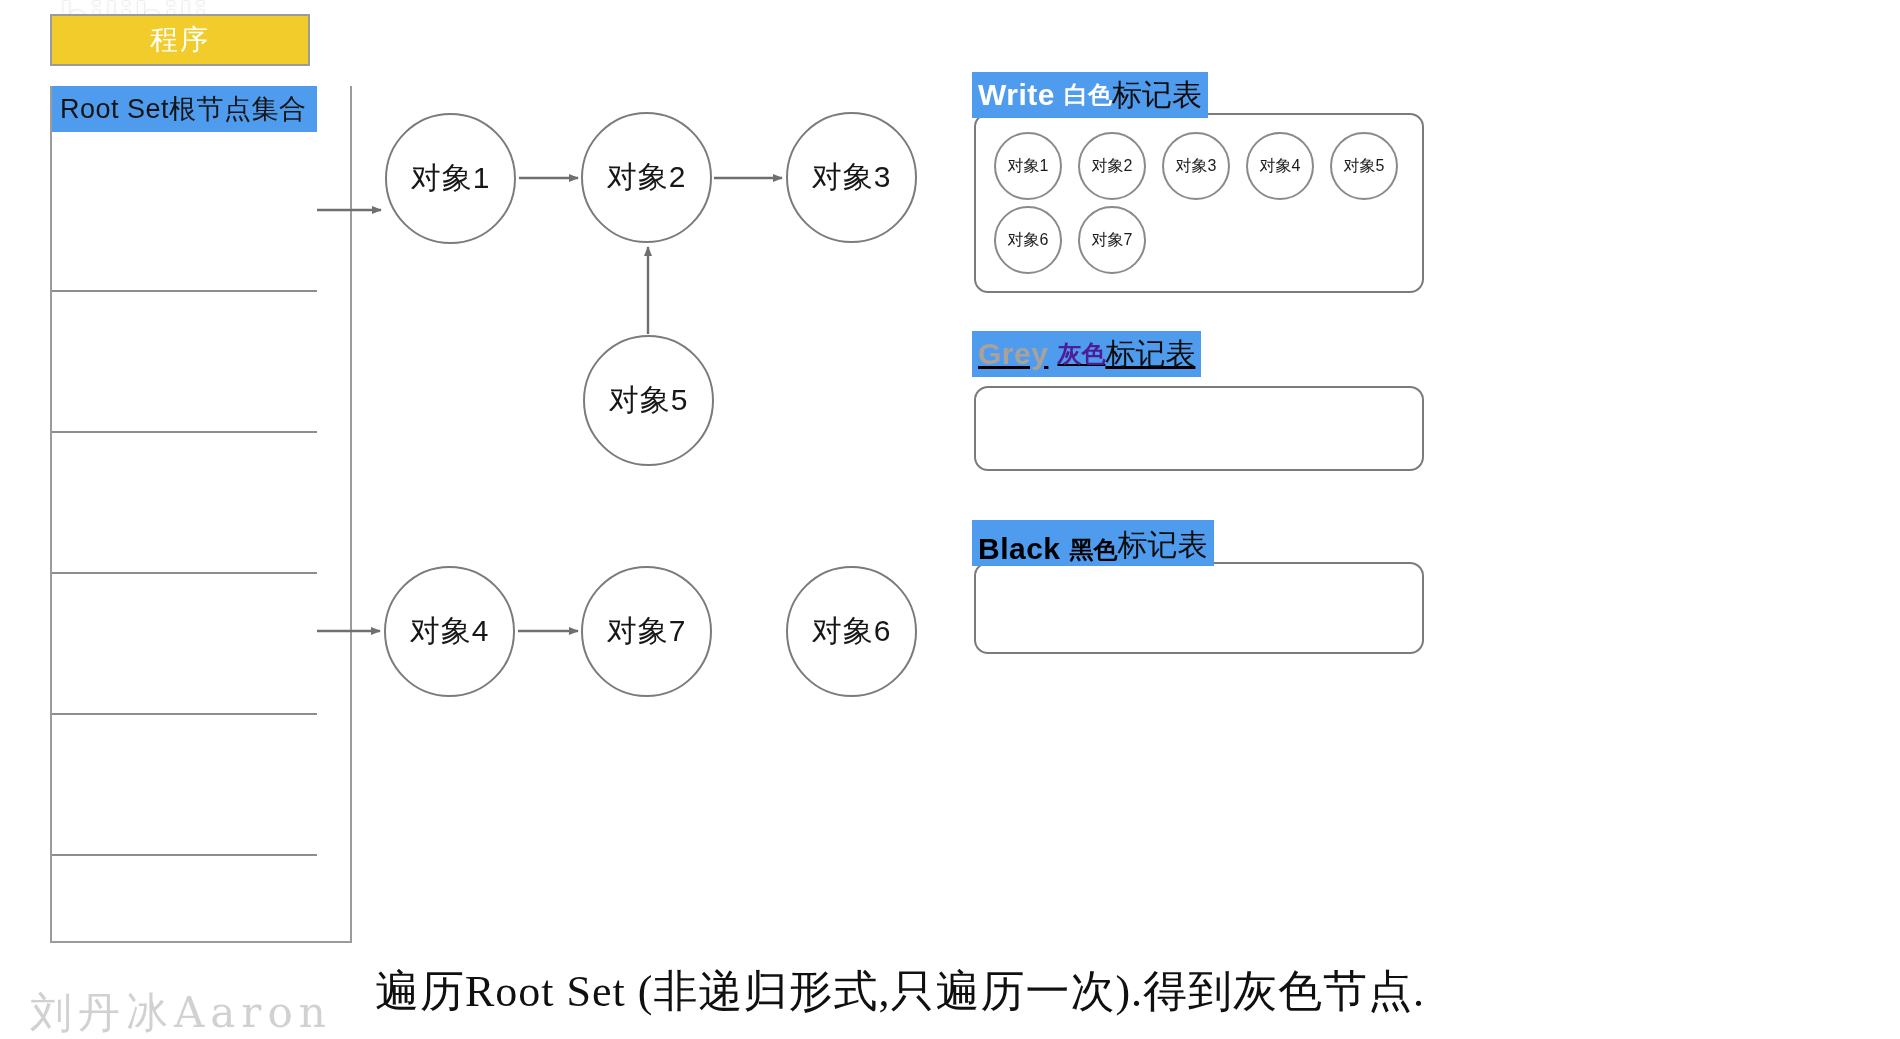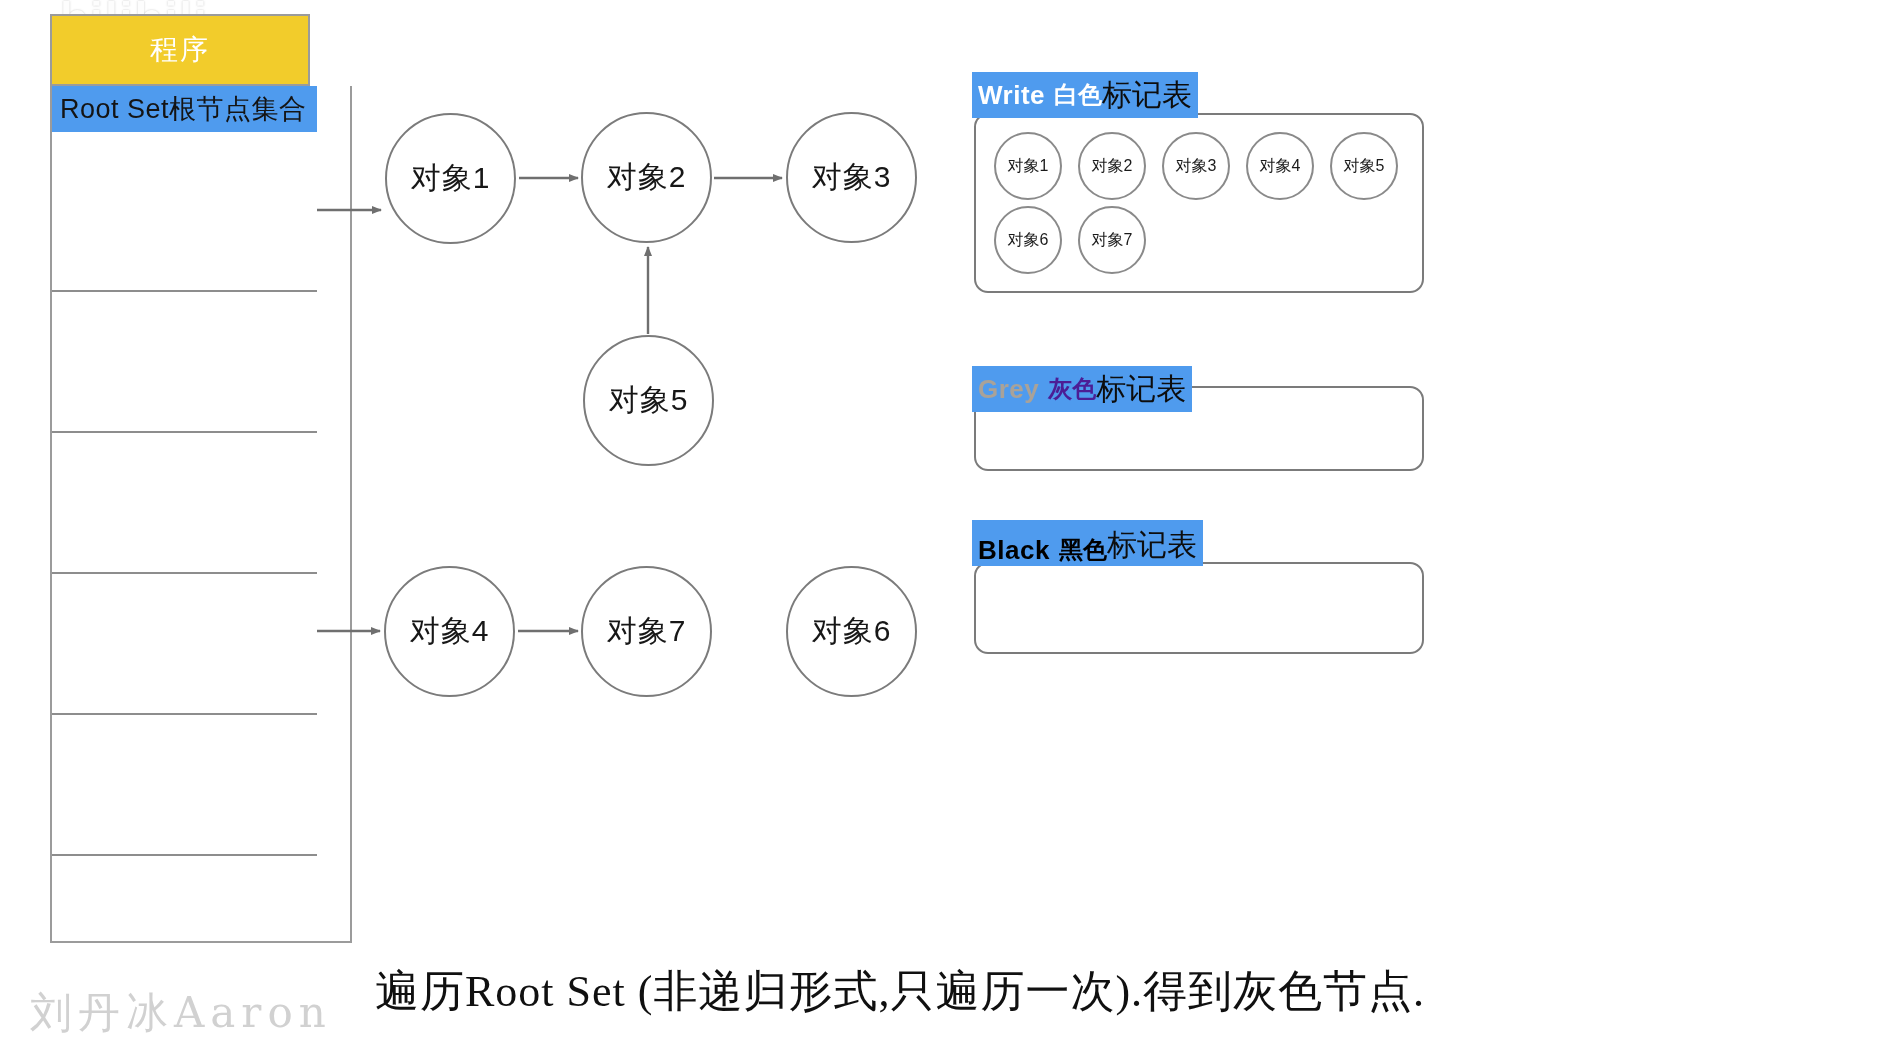--- a/index.html
+++ b/index.html
@@ -31,21 +31,21 @@
     font-size:42px;color:#c9c9c9;
     font-family:"DejaVu Serif",serif;
     letter-spacing:6px;
     white-space:nowrap;
     pointer-events:none;
     opacity:.85;
   }
 
   
   .program-box{
-    position:absolute;left:50px;top:14px;width:260px;height:72px;
+    position:absolute;left:50px;top:14px;width:260px;height:52px;
     background:#F2CC2B;border:2px solid #9b9b9b;
     box-sizing:border-box;
     display:flex;align-items:center;justify-content:center;
   }
   .program-box span{
     color:#ffffff;font-size:28px;font-weight:500;letter-spacing:2px;
   }
   .rootset-table{
     position:absolute;left:50px;top:86px;width:302px;height:857px;
     border:2px solid #9b9b9b;border-top:none;
@@ -75,21 +75,21 @@
   
   #edges{position:absolute;left:0;top:0;width:1900px;height:1039px;pointer-events:none;}
 
   
   .mk-label{
     position:absolute;background:#4F9BEE;
     height:46px;display:flex;align-items:center;
     padding:0 6px;box-sizing:border-box;z-index:3;
     white-space:nowrap;
   }
-  .mk-label .en{font-size:26px;font-weight:bold;letter-spacing:.5px;}
+  .mk-label .en{font-size:30px;font-weight:bold;letter-spacing:.5px;}
   .mk-label .cn-col{font-size:24px;font-weight:bold;}
   .mk-label .cn-blk{font-size:30px;color:#0d0d0d;}
   .mk-box{
     position:absolute;border:2px solid #7b7b7b;border-radius:14px;
     background:#ffffff;box-sizing:border-box;
   }
   .chip{
     position:absolute;border:2px solid #8a8a8a;border-radius:50%;
     background:#ffffff;box-sizing:border-box;
     display:flex;align-items:center;justify-content:center;
@@ -191,21 +191,21 @@
         </div>
         <div class="chip" style="left: 18px; top: 91px; width: 68px; height: 68px;">
           <span>对象6</span>
         </div>
         <div class="chip" style="left: 102px; top: 91px; width: 68px; height: 68px;">
           <span>对象7</span>
         </div>
       </div>
   </div>
 
-  <div class="mk-label" style="left:972px;top:366px;">
+  <div class="mk-label" style="left:972px;top:331px;text-decoration:underline;">
     <span class="en" style="color:#a9a299">Grey</span>
     <span style="width:9px"></span>
     <span class="cn-col" style="color:#4c1d95">灰色</span>
     <span class="cn-blk">标记表</span>
   </div>
   <div class="mk-box" style="left:974px;top:386px;width:450px;height:85px;">
     <div id="grey-chips"></div>
   </div>
 
   <div class="mk-label" style="left:972px;top:520px;align-items:flex-end;">

